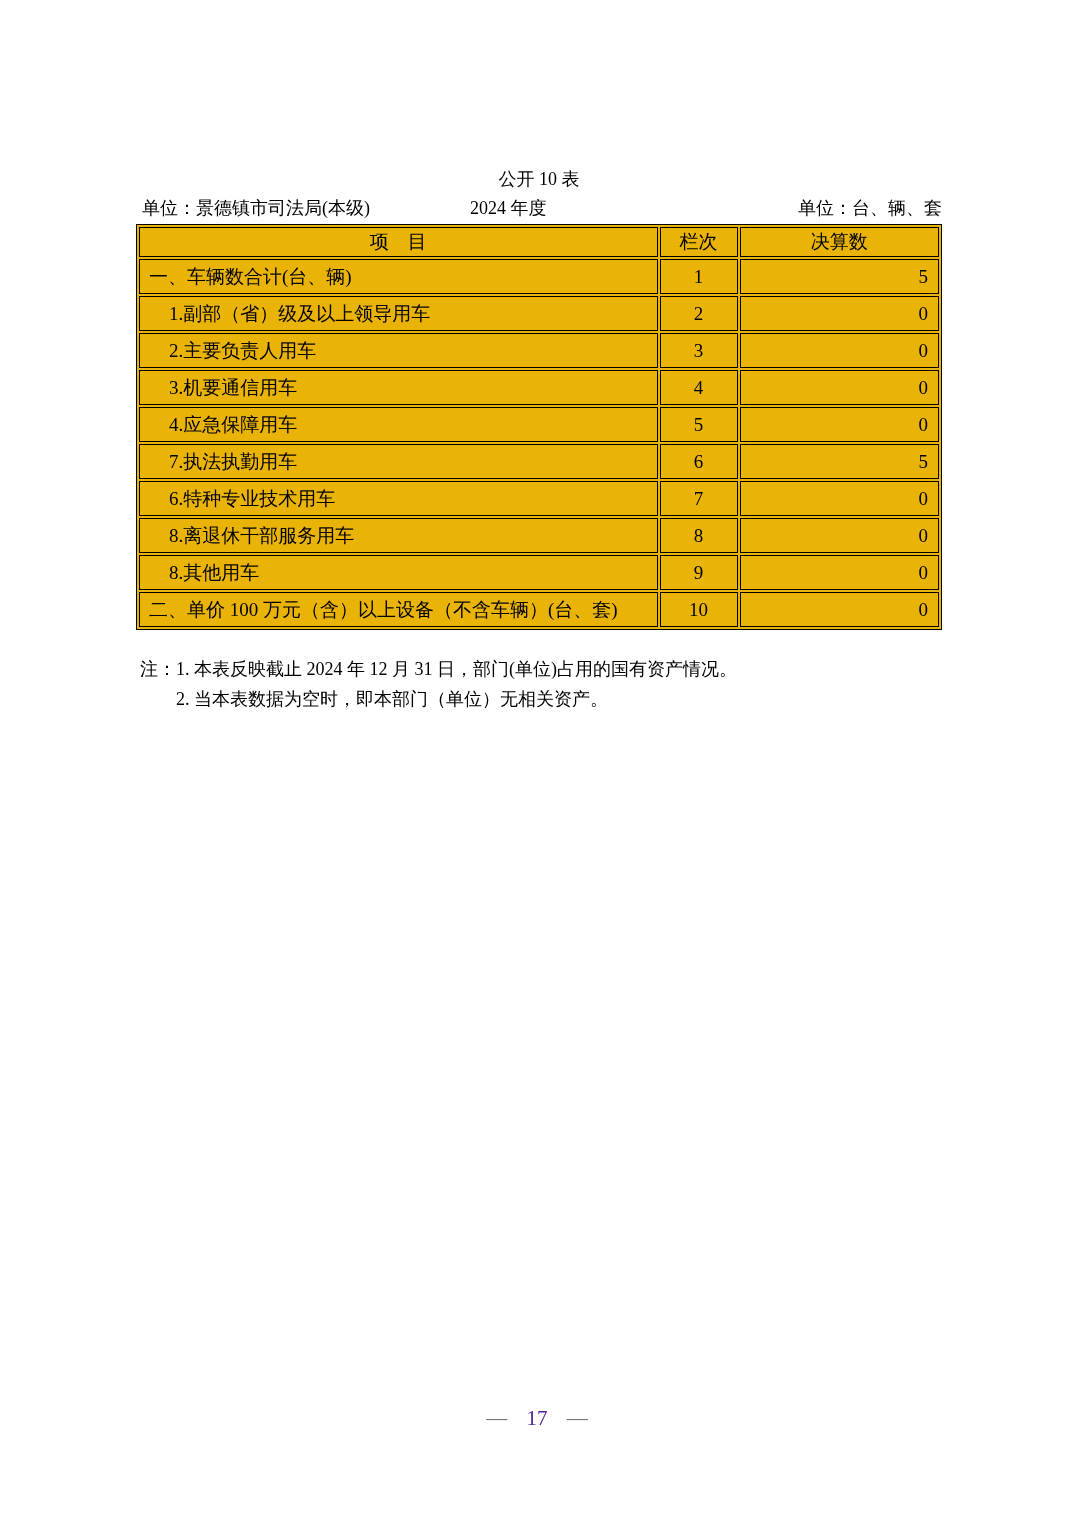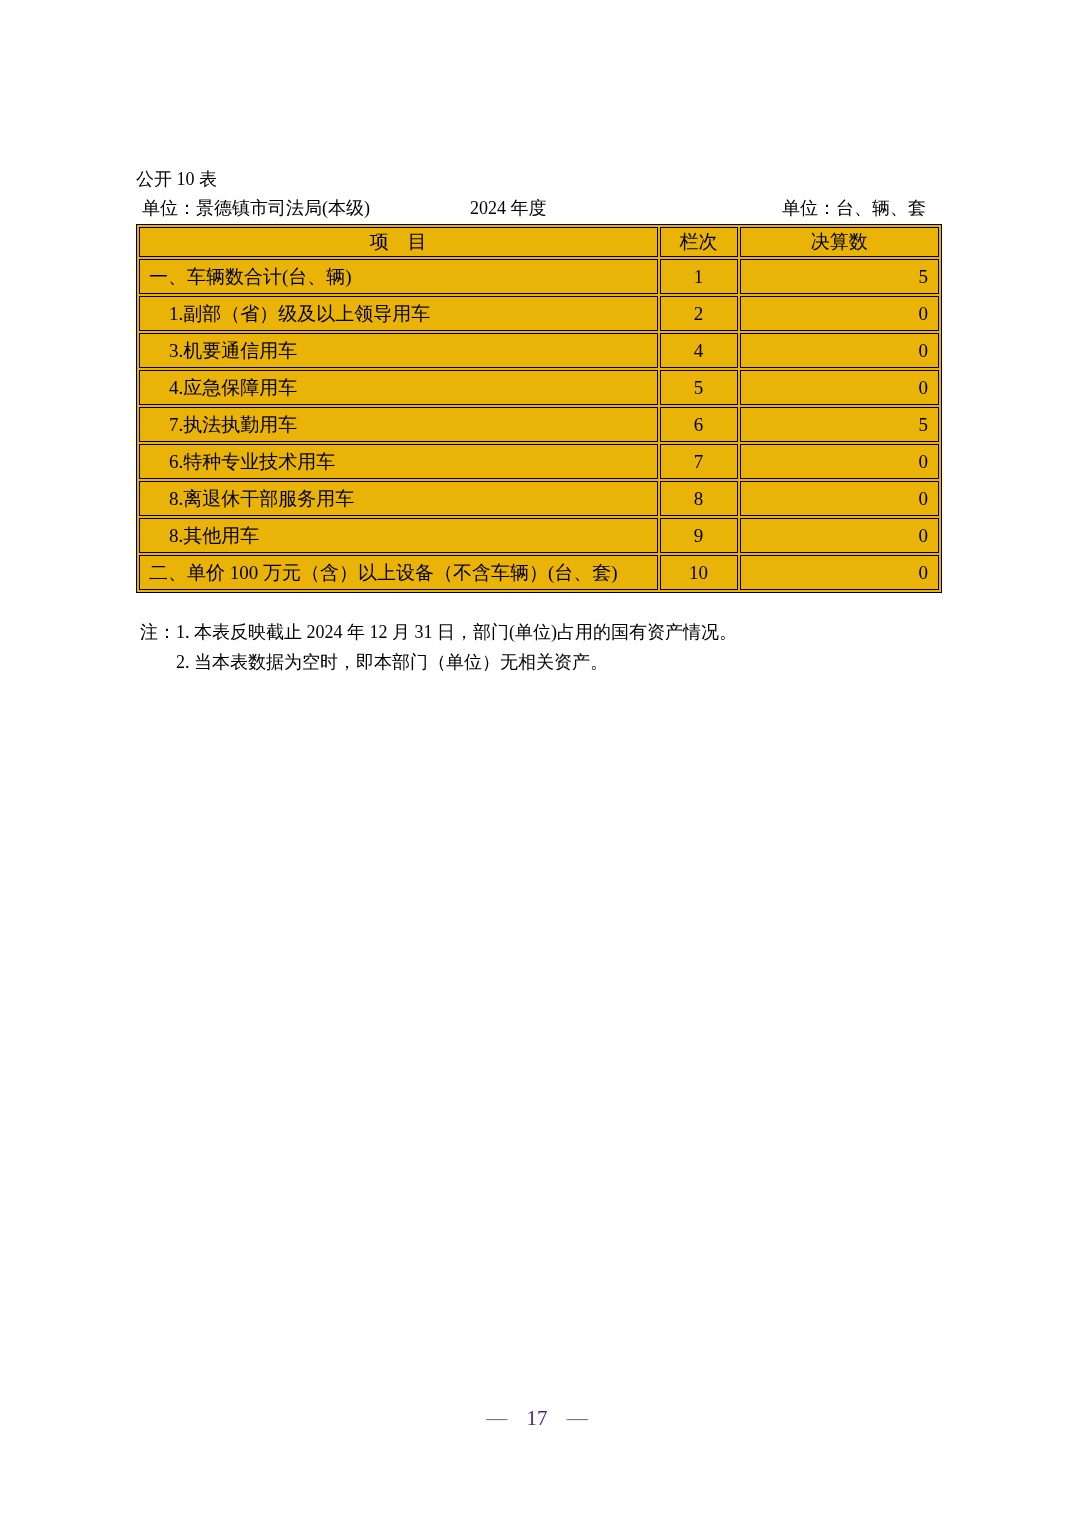--- a/index.html
+++ b/index.html
@@ -14,35 +14,35 @@
   .content { width: 806px; margin: 0 auto 0 136px; padding-top: 138px; }
 
   .doc-title {
     text-align: center;
     font-size: 30px;
     font-weight: bold;
     letter-spacing: 1px;
     line-height: 36px;
   }
   .public-label {
-    text-align: left;
+    text-align: center;
     font-size: 18px;
     margin-top: 30px;
     line-height: 22px;
   }
   .meta-row {
     position: relative;
     height: 26px;
     margin-top: 6px;
     font-size: 18px;
     line-height: 24px;
   }
   .meta-left { position: absolute; left: 6px; top: 0; }
   .meta-year { position: absolute; left: 334px; top: 0; }
-  .meta-right { position: absolute; right: 16px; top: 0; text-align: center; }
+  .meta-right { position: absolute; right: 0; top: 0; text-align: center; }
 
   table.asset-table {
     border-collapse: separate;
     border-spacing: 2px;
     border: 1px solid #000;
     width: 806px;
     margin-top: 2px;
     background: #eab308;
     font-size: 19px;
   }
@@ -100,20 +100,25 @@
             <td class="col-item">一、车辆数合计(台、辆)</td>
             <td class="col-no">1</td>
             <td class="col-value">5</td>
           </tr>
           <tr>
             <td class="col-item indent">1.副部（省）级及以上领导用车</td>
             <td class="col-no">2</td>
             <td class="col-value">0</td>
           </tr>
           <tr>
+            <td class="col-item indent">2.主要负责人用车</td>
+            <td class="col-no">3</td>
+            <td class="col-value">0</td>
+          </tr>
+          <tr>
             <td class="col-item indent">3.机要通信用车</td>
             <td class="col-no">4</td>
             <td class="col-value">0</td>
           </tr>
           <tr>
             <td class="col-item indent">4.应急保障用车</td>
             <td class="col-no">5</td>
             <td class="col-value">0</td>
           </tr>
           <tr>

